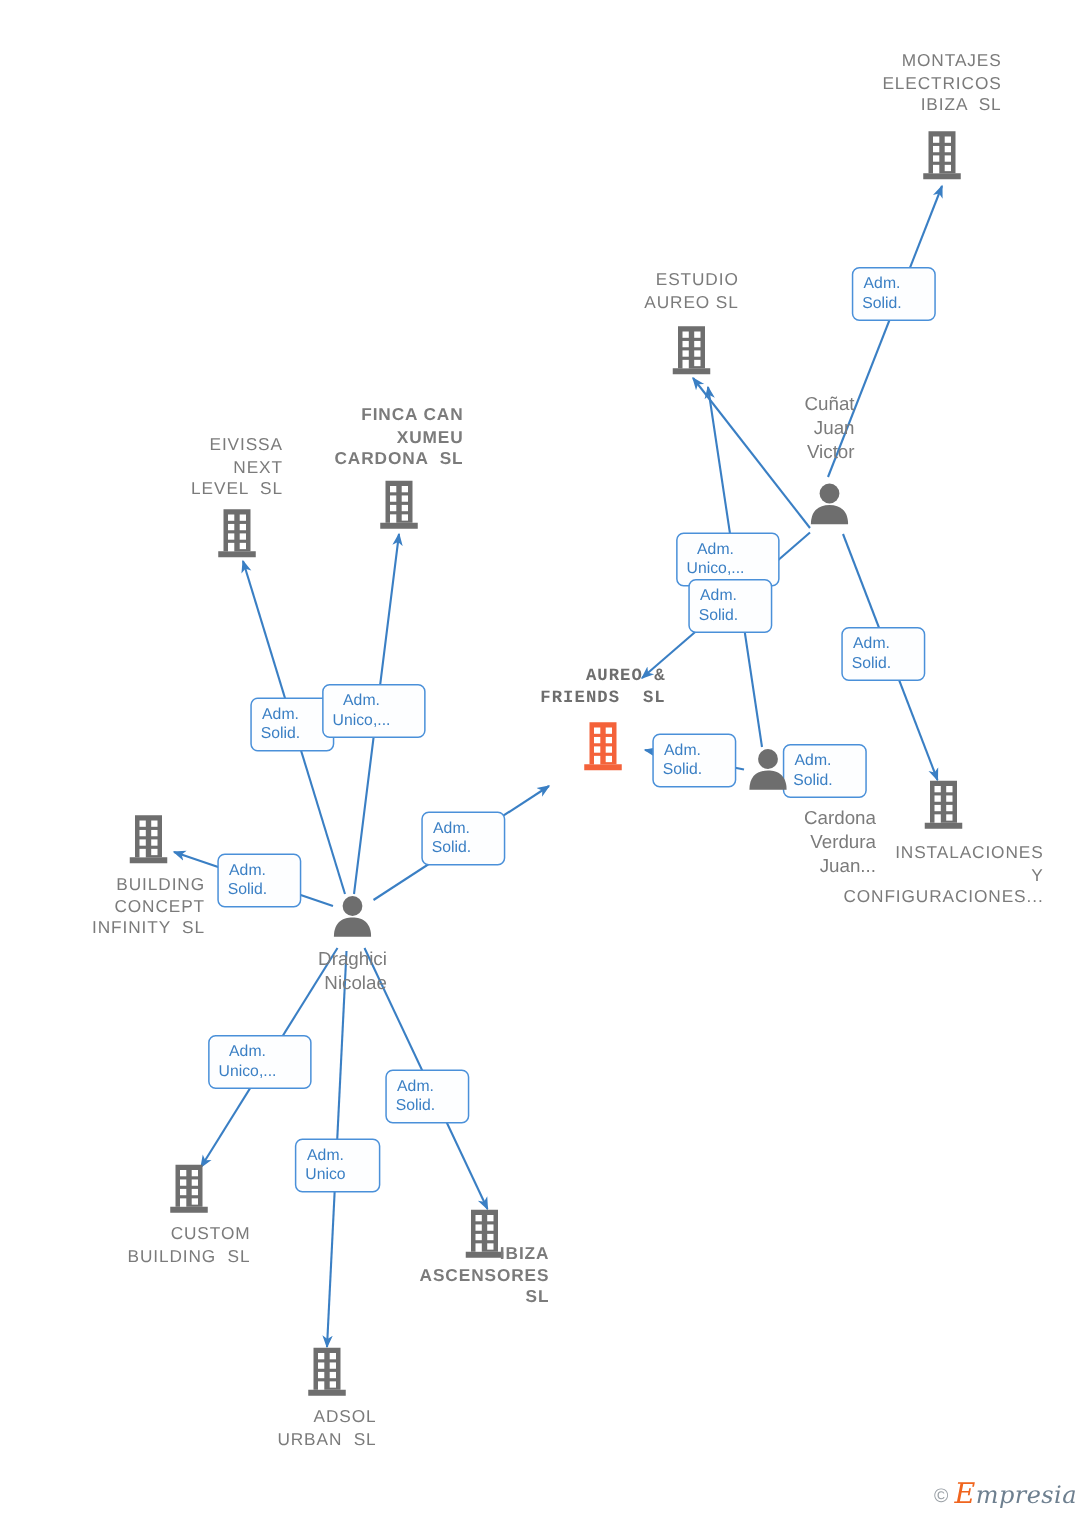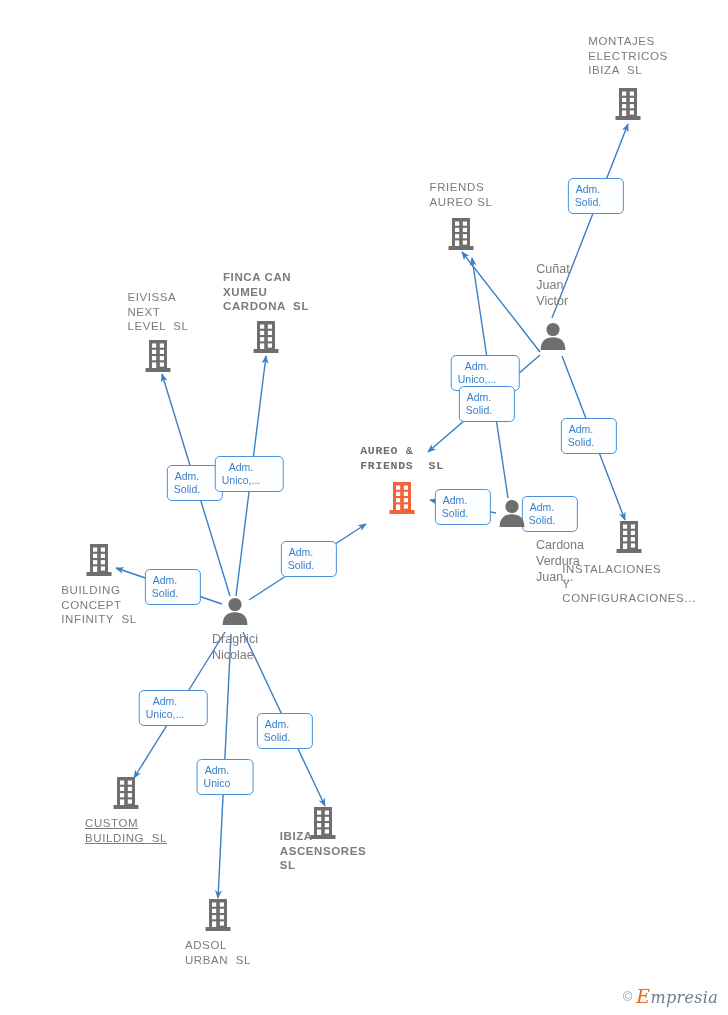--- a/index.html
+++ b/index.html
@@ -35,21 +35,21 @@
     height: 0;
   }
   .node-icon {
     position: absolute;
     transform: translate(-50%, -50%);
   }
   .node-label {
     position: absolute;
     left: 50%;
     transform: translateX(-50%);
-    text-align: left;
+    text-align: right;
     color: #7b7b7b;
     font-size: 11.5px;
     line-height: 14.5px;
     letter-spacing: 0.2px;
     white-space: pre;
   }
   .node-label.company {
     letter-spacing: 0.6px;
   }
   .node-label.person {
@@ -183,21 +183,21 @@
             <rect x="0.5" y="29" width="25" height="4" fill="#6e6e6e"></rect>
             <rect x="7" y="4.5" width="4.2" height="4.2" fill="#ffffff"></rect>
             <rect x="14.8" y="4.5" width="4.2" height="4.2" fill="#ffffff"></rect>
             <rect x="7" y="10.8" width="4.2" height="4.2" fill="#ffffff"></rect>
             <rect x="14.8" y="10.8" width="4.2" height="4.2" fill="#ffffff"></rect>
             <rect x="7" y="17.1" width="4.2" height="4.2" fill="#ffffff"></rect>
             <rect x="14.8" y="17.1" width="4.2" height="4.2" fill="#ffffff"></rect>
             <rect x="7" y="23.4" width="4.2" height="5.6" fill="#ffffff"></rect>
             <rect x="14.8" y="23.4" width="4.2" height="4.2" fill="#ffffff"></rect>
           </svg></div>
-        <div class="node-label company" style="top: -56px;">FRIENDS
+        <div class="node-label company" style="top: -56px;">ESTUDIO
 AUREO SL</div>
       </div>
       <div class="node" style="left: 553px; top: 338px;">
         <div class="node-icon"><svg width="30" height="30" viewBox="0 0 30 30" xmlns="http://www.w3.org/2000/svg">
             <circle cx="15" cy="8.5" r="6.6" fill="#6e6e6e"></circle>
             <path d="M2.6 29 C2.6 19.6 8.2 16.2 15 16.2 C21.8 16.2 27.4 19.6 27.4 29 Z" fill="#6e6e6e"></path>
           </svg></div>
         <div class="node-label person" style="top: -77px;">Cuñat
 Juan
 Victor</div>
@@ -309,21 +309,21 @@
             <rect x="0.5" y="29" width="25" height="4" fill="#6e6e6e"></rect>
             <rect x="7" y="4.5" width="4.2" height="4.2" fill="#ffffff"></rect>
             <rect x="14.8" y="4.5" width="4.2" height="4.2" fill="#ffffff"></rect>
             <rect x="7" y="10.8" width="4.2" height="4.2" fill="#ffffff"></rect>
             <rect x="14.8" y="10.8" width="4.2" height="4.2" fill="#ffffff"></rect>
             <rect x="7" y="17.1" width="4.2" height="4.2" fill="#ffffff"></rect>
             <rect x="14.8" y="17.1" width="4.2" height="4.2" fill="#ffffff"></rect>
             <rect x="7" y="23.4" width="4.2" height="5.6" fill="#ffffff"></rect>
             <rect x="14.8" y="23.4" width="4.2" height="4.2" fill="#ffffff"></rect>
           </svg></div>
-        <div class="node-label company" style="top: 21px; text-decoration: underline;">CUSTOM
+        <div class="node-label company" style="top: 21px;">CUSTOM
 BUILDING  SL</div>
       </div>
       <div class="node" style="left: 323px; top: 825px;">
         <div class="node-icon"><svg width="26" height="34" viewBox="0 0 26 34" xmlns="http://www.w3.org/2000/svg">
             <rect x="4" y="1" width="18" height="28" fill="#6e6e6e"></rect>
             <rect x="0.5" y="29" width="25" height="4" fill="#6e6e6e"></rect>
             <rect x="7" y="4.5" width="4.2" height="4.2" fill="#ffffff"></rect>
             <rect x="14.8" y="4.5" width="4.2" height="4.2" fill="#ffffff"></rect>
             <rect x="7" y="10.8" width="4.2" height="4.2" fill="#ffffff"></rect>
             <rect x="14.8" y="10.8" width="4.2" height="4.2" fill="#ffffff"></rect>

